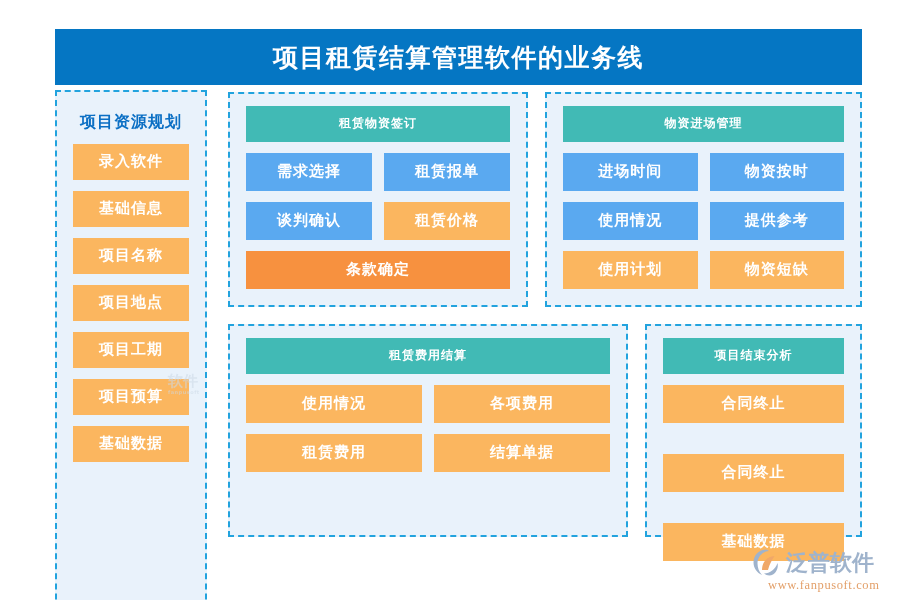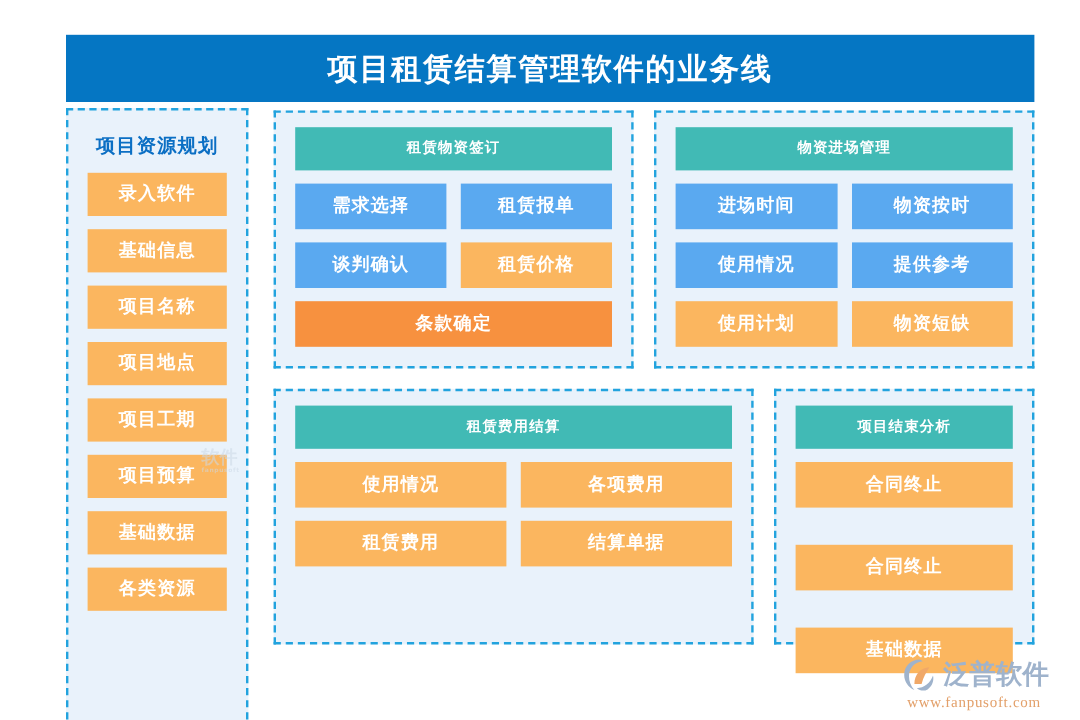--- a/index.html
+++ b/index.html
@@ -158,21 +158,21 @@
     color: #9fb3cc;
     letter-spacing: 0px;
     line-height: 1;
   }
   .logo-url {
     font-family: "Liberation Serif", "DejaVu Serif", serif;
     font-size: 12.5px;
     color: #e3a06a;
     letter-spacing: .6px;
     margin-top: 1px;
-    margin-left: 4px;
+    margin-left: 16px;
   }
 </style>
 </head>
 <body>
 
 <div id="canvas">
 
   <div class="banner">
     <div class="banner-title">项目租赁结算管理软件的业务线</div>
   </div>
@@ -181,21 +181,20 @@
     <div class="panel-inner">
       <div class="head-plain">项目资源规划</div>
       <div class="stack-left">
         <div class="chip orange">录入软件</div>
         <div class="chip orange">基础信息</div>
         <div class="chip orange">项目名称</div>
         <div class="chip orange">项目地点</div>
         <div class="chip orange">项目工期</div>
         <div class="chip orange">项目预算</div>
         <div class="chip orange">基础数据</div>
-        <div class="chip orange">各类资源</div>
       </div>
     </div>
   </div>
 
   <div class="panel panel-sign">
     <div class="panel-inner">
       <div class="head-teal">租赁物资签订</div>
       <div class="row2">
         <div class="chip blue">需求选择</div>
         <div class="chip blue">租赁报单</div>

